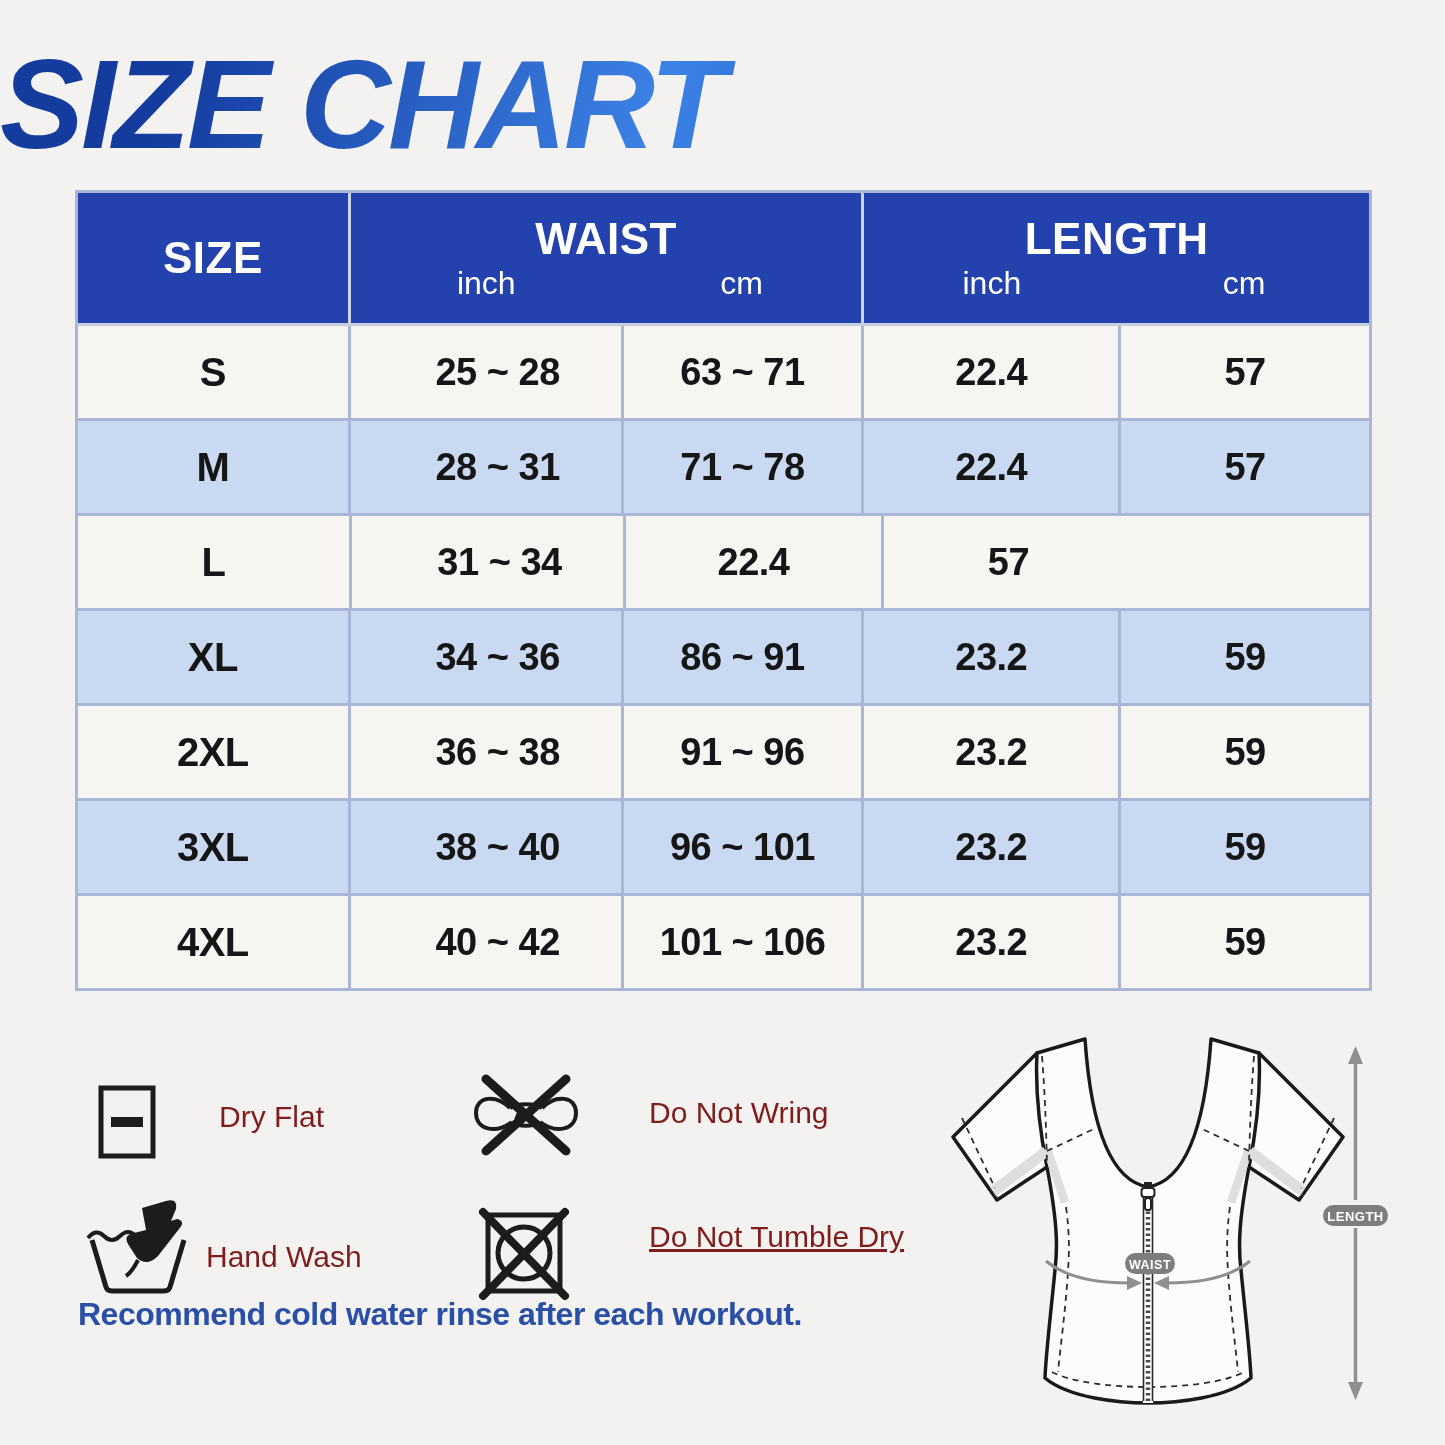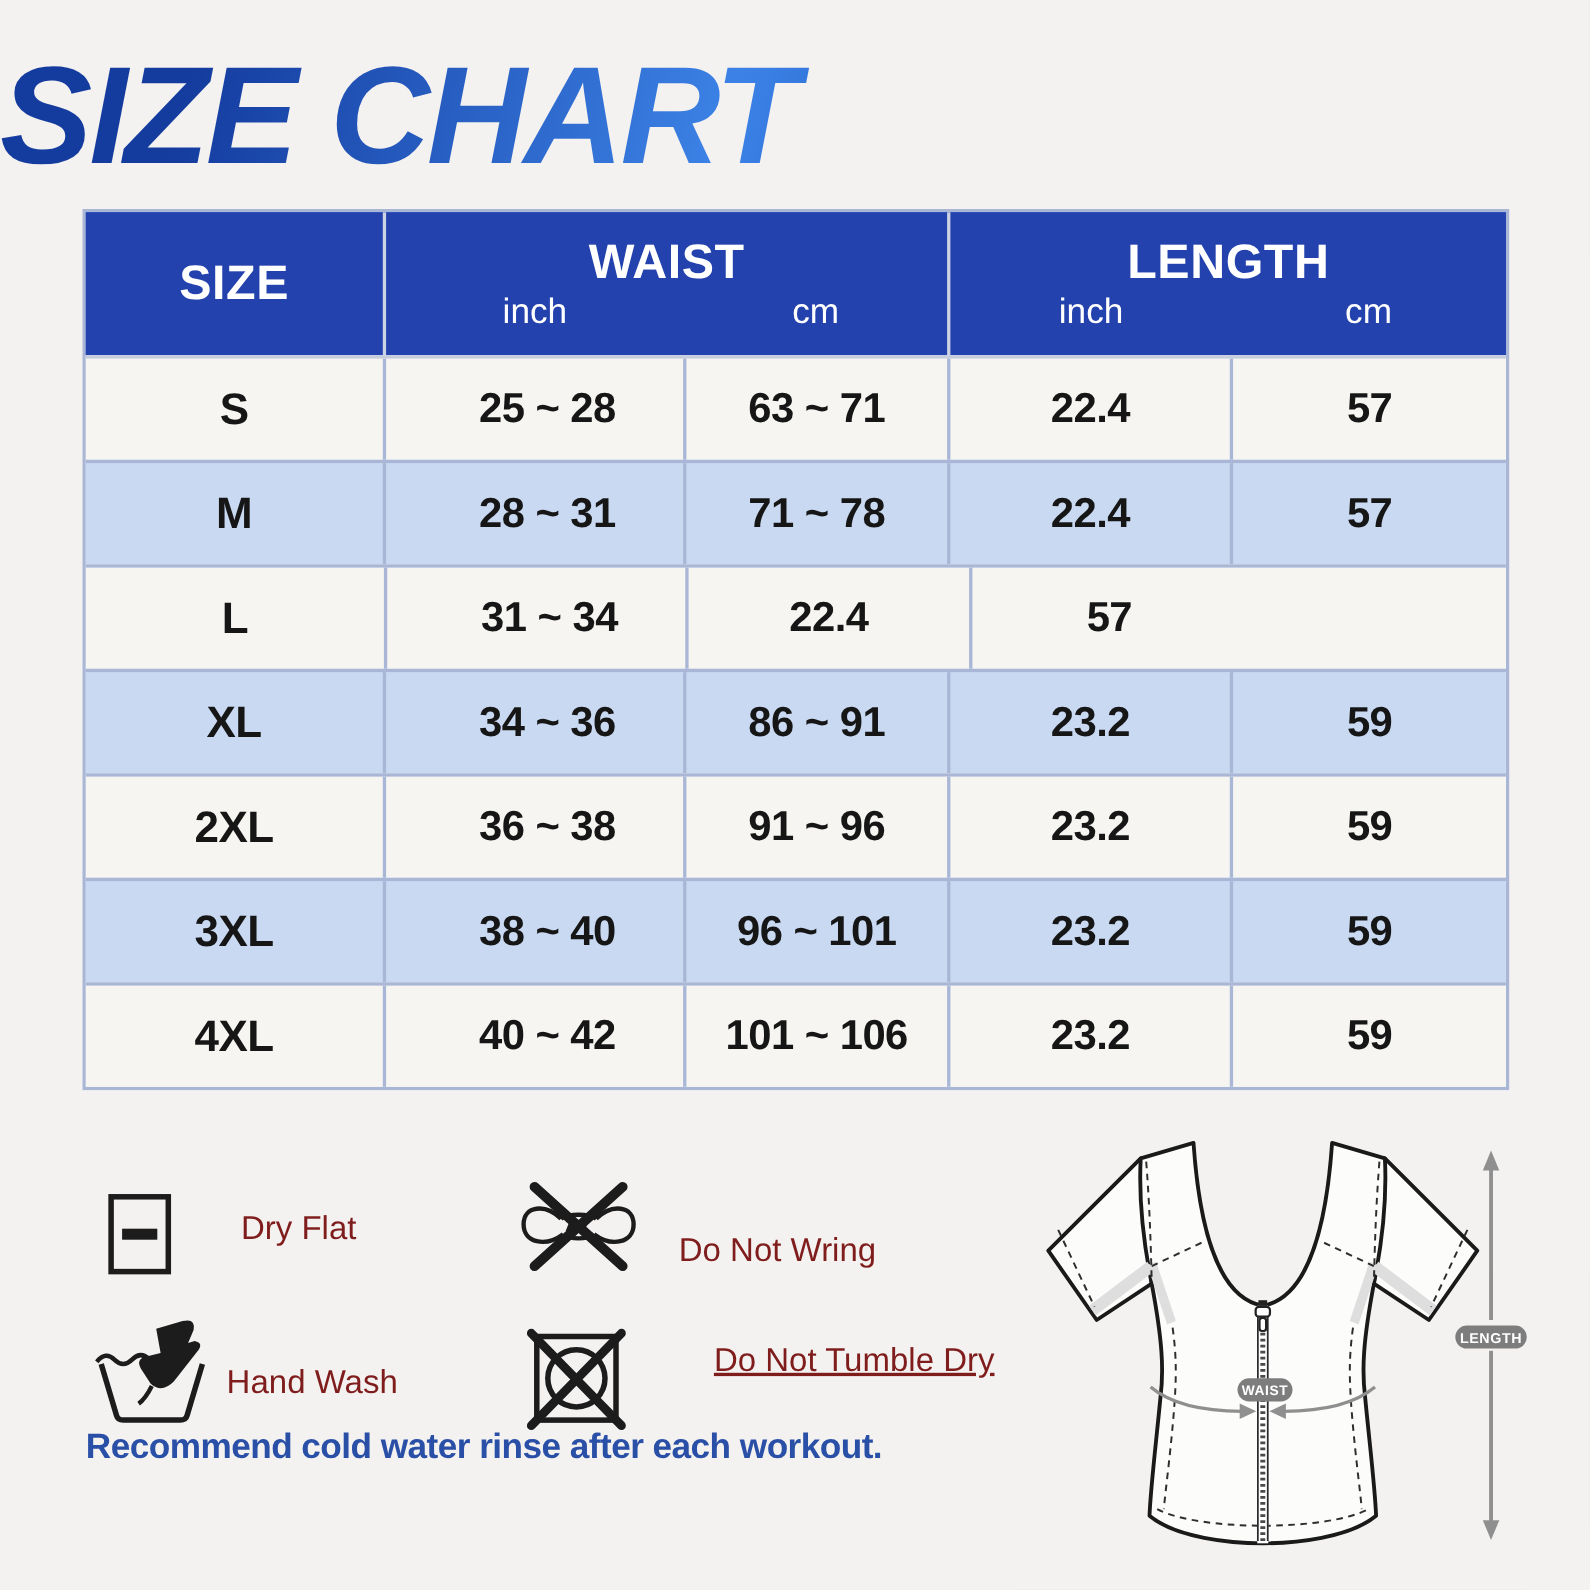--- a/index.html
+++ b/index.html
@@ -33,21 +33,21 @@
       -webkit-background-clip:text;background-clip:text;
       color:transparent;
     }
   }
   
   .size-table{
     position:absolute;left:75px;top:190px;width:1297px;
     border:3px solid var(--line);
     background:var(--row-light);
   }
-  .thead{display:flex;height:130px;background:#1d4ed8;}
+  .thead{display:flex;height:130px;background:#6d28d9;}
   .th{background:var(--header-blue);color:#fff;display:flex;flex-direction:column;align-items:center;}
   .th-size{width:271px;justify-content:center;}
   .th-waist{width:516px;border-left:3px solid #ccd3e2;}
   .th-length{width:510px;border-left:3px solid #ccd3e2;}
   .th-main{font-size:44px;font-weight:bold;letter-spacing:0.5px;margin-top:22px;line-height:48px;}
   .th-size .th-main{margin-top:0;}
   .units{display:flex;width:100%;margin-top:2px;}
   .units span{font-size:32px;line-height:36px;text-align:center;}
   .th-waist .u-inch{width:271px;}
   .th-waist .u-cm{flex:1;}
@@ -173,21 +173,21 @@
       <path d="M72,36 C86,22 106,24 106,41 C106,58 86,62 70,50"></path>
       <path d="M40,36 C47,31 65,31 72,36"></path>
       <path d="M42,50 C49,55 63,55 70,50"></path>
       <path d="M50,38 L46,48 M56,37 L53,49 M62,38 L60,48"></path>
     </g>
     <g stroke="#1c1c1c" stroke-width="9" stroke-linecap="round">
       <line x1="16" y1="7" x2="96" y2="79"></line>
       <line x1="96" y1="7" x2="16" y2="79"></line>
     </g>
   </svg>
-  <div class="care-label" style="left:617px;top:1096px;margin-top:24px;">Do Not Wring</div>
+  <div class="care-label" style="left:649px;top:1096px;">Do Not Wring</div>
 
   <svg class="care-icon" style="left:86px;top:1198px;" width="106" height="98" viewBox="0 0 106 98">
     <path d="M6,42 L20,89 Q21,93 26,93 L78,93 Q83,93 84,89 L98,42" fill="none" stroke="#1c1c1c" stroke-width="5"></path>
     <path d="M2,40 Q10,30 18,38 Q26,46 34,38 Q42,30 50,38" fill="none" stroke="#1c1c1c" stroke-width="4"></path>
     <path d="M56,10 L80,3 Q92,0 90,11 L85,23 L91,21 Q100,23 93,31 L72,58 Q61,69 51,60 L42,46 Q37,37 48,35 L60,32 Z" fill="#1c1c1c"></path>
     <path d="M52,62 Q46,74 40,78" fill="none" stroke="#1c1c1c" stroke-width="4"></path>
   </svg>
   <div class="care-label" style="left:206px;top:1240px;">Hand Wash</div>
 
   <svg class="care-icon" style="left:479px;top:1206px;" width="90" height="96" viewBox="0 0 90 96">

